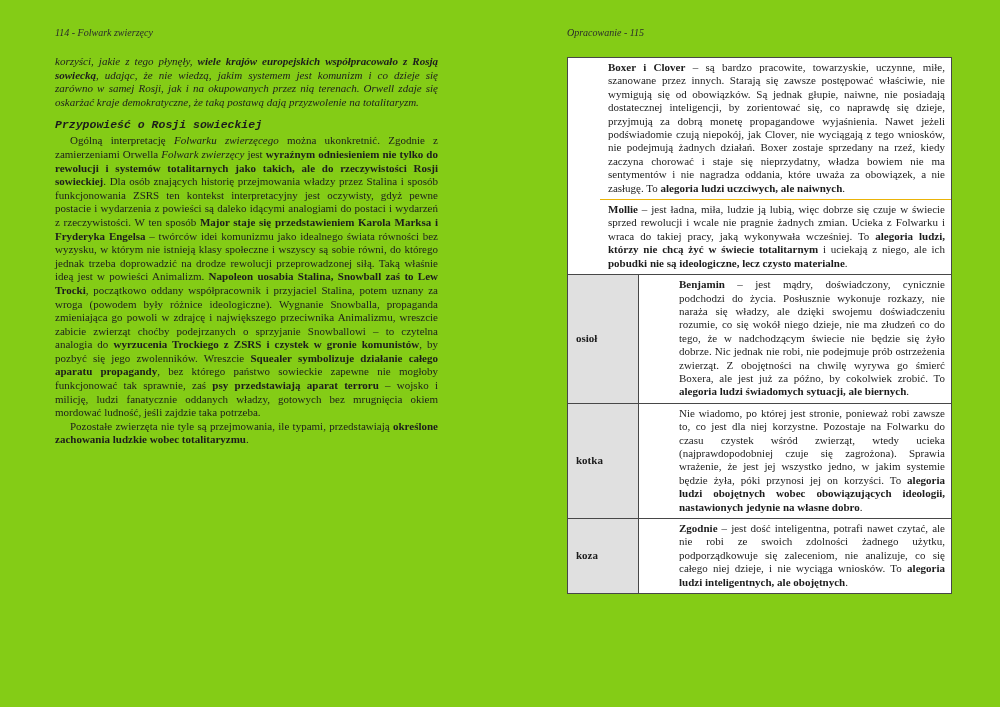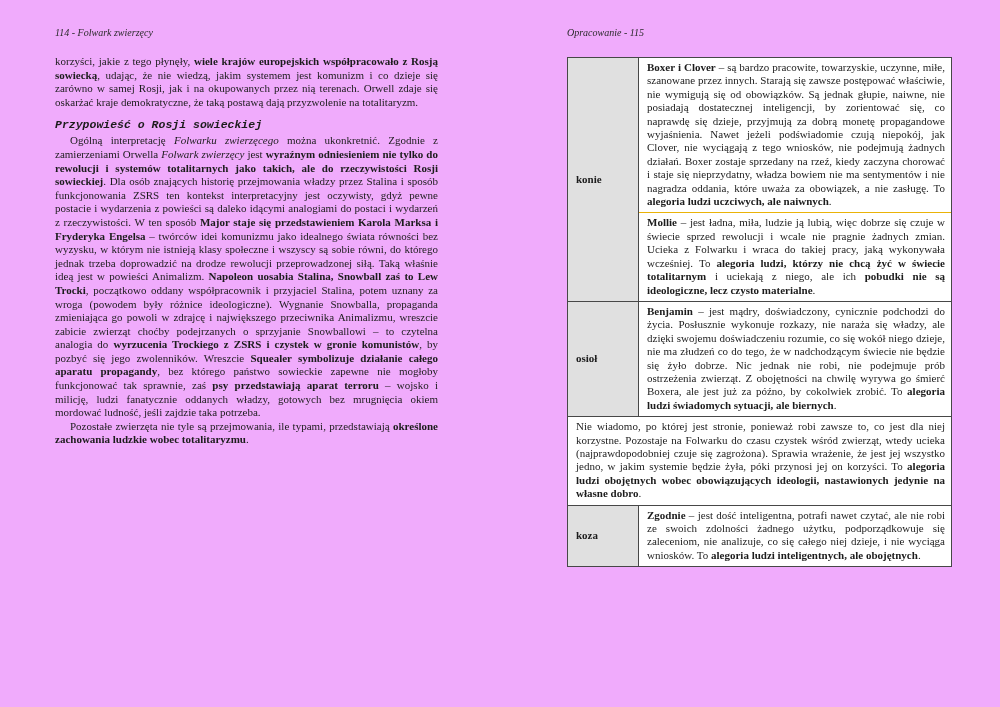--- a/index.html
+++ b/index.html
@@ -1,19 +1,19 @@
 <!DOCTYPE html>
 <html><head>
 <meta charset="utf-8">
 <style>
   html,body{margin:0;padding:0;background:#ffffff;}
   .spread{
     position:relative;
     width:1000px;height:707px;
-    background:#f0abfc;
+    background:#84cc16;
     font-family:"Liberation Serif","DejaVu Serif",serif;
     color:#1c1c1c;
     overflow:hidden;
   }
   
   .running-head{
     position:absolute;top:27px;
     font-style:italic;
     font-size:10px;line-height:12px;
     color:#2a2a2a;
@@ -23,21 +23,21 @@
   .running-head.right{left:567px;width:385px;text-align:left;}
 
   
   .left-col{
     position:absolute;left:55px;top:55px;width:383px;
     font-size:11px;line-height:13.6px;
     text-align:justify;
   }
   .left-col p{margin:0;}
   .para-indent{text-indent:15px;}
-  .para-first{margin-bottom:9px;}
+  .para-first{margin-bottom:9px;font-style:italic;}
   .section-heading{
     font-weight:bold;font-style:italic;
     font-size:11.5px;line-height:14px;
     margin:9px 0 2px 0;
     text-align:left;
     font-family:Liberation Mono, monospace;
   }
   .seg-b{font-weight:bold;}
   .seg-i{font-style:italic;}
 
@@ -56,20 +56,21 @@
     background:#e0e0e0;
     border-right:1px solid #474747;
     display:flex;align-items:center;
     padding-left:8px;
     font-weight:bold;
   }
   .content-col{flex:1;display:flex;flex-direction:column;min-width:0;}
   .ccell{
     padding:3px 6px 4px 8px;
     text-align:justify;
+    margin-left:32px;
   }
   .ccell + .ccell{border-top:1px solid #eab308;}
 </style>
 </head>
 <body>
 
 <div class="spread">
 
   <div class="running-head left">114 - Folwark zwierzęcy</div>
   <div class="running-head right">Opracowanie - 115</div>
@@ -77,35 +78,35 @@
   <div class="left-col">
     <p class="para-first"><span>korzyści, jakie z tego płynęły, </span><span class="seg-b">wiele krajów europejskich współpracowało z Rosją sowiecką</span><span>, udając, że nie wiedzą, jakim systemem jest komunizm i co dzieje się zarówno w samej Rosji, jak i na okupowanych przez nią terenach. Orwell zdaje się oskarżać kraje demokratyczne, że taką postawą dają przyzwolenie na totalitaryzm.</span></p>
     <div class="section-heading">Przypowieść o Rosji sowieckiej</div>
     <p class="para-indent"><span>Ogólną interpretację </span><span class="seg-i">Folwarku zwierzęcego</span><span> można ukonkretnić. Zgodnie z zamierzeniami Orwella </span><span class="seg-i">Folwark zwierzęcy</span><span> jest </span><span class="seg-b">wyraźnym odniesieniem nie tylko do rewolucji i systemów totalitarnych jako takich, ale do rzeczywistości Rosji sowieckiej</span><span>. Dla osób znających historię przejmowania władzy przez Stalina i sposób funkcjonowania ZSRS ten kontekst interpretacyjny jest oczywisty, gdyż pewne postacie i wydarzenia z powieści są daleko idącymi analogiami do postaci i wydarzeń z rzeczywistości. W ten sposób </span><span class="seg-b">Major staje się przedstawieniem Karola Marksa i Fryderyka Engelsa</span><span> – twórców idei komunizmu jako idealnego świata równości bez wyzysku, w którym nie istnieją klasy społeczne i wszyscy są sobie równi, do którego jednak trzeba doprowadzić na drodze rewolucji przeprowadzonej siłą. Taką właśnie ideą jest w powieści Animalizm. </span><span class="seg-b">Napoleon uosabia Stalina, Snowball zaś to Lew Trocki</span><span>, początkowo oddany współpracownik i przyjaciel Stalina, potem uznany za wroga (powodem były różnice ideologiczne). Wygnanie Snowballa, propaganda zmieniająca go powoli w zdrajcę i największego przeciwnika Animalizmu, wreszcie zabicie zwierząt choćby podejrzanych o sprzyjanie Snowballowi – to czytelna analogia do </span><span class="seg-b">wyrzucenia Trockiego z ZSRS i czystek w gronie komunistów</span><span>, by pozbyć się jego zwolenników. Wreszcie </span><span class="seg-b">Squealer symbolizuje działanie całego aparatu propagandy</span><span>, bez którego państwo sowieckie zapewne nie mogłoby funkcjonować tak sprawnie, zaś </span><span class="seg-b">psy przedstawiają aparat terroru</span><span> – wojsko i milicję, ludzi fanatycznie oddanych władzy, gotowych bez mrugnięcia okiem mordować ludność, jeśli zajdzie taka potrzeba.</span></p>
     <p class="para-indent"><span>Pozostałe zwierzęta nie tyle są przejmowania, ile typami, przedstawiają </span><span class="seg-b">określone zachowania ludzkie wobec totalitaryzmu</span><span>.</span></p>
   </div>
 
   <div class="atable">
 
     <div class="arow">
-      <div class="label-cell">konie</div>
       <div class="content-col">
         <div class="ccell"><span class="seg-b">Boxer i Clover</span><span> – są bardzo pracowite, towarzyskie, uczynne, miłe, szanowane przez innych. Starają się zawsze postępować właściwie, nie wymigują się od obowiązków. Są jednak głupie, naiwne, nie posiadają dostatecznej inteligencji, by zorientować się, co naprawdę się dzieje, przyjmują za dobrą monetę propagandowe wyjaśnienia. Nawet jeżeli podświadomie czują niepokój, jak Clover, nie wyciągają z tego wniosków, nie podejmują żadnych działań. Boxer zostaje sprzedany na rzeź, kiedy zaczyna chorować i staje się nieprzydatny, władza bowiem nie ma sentymentów i nie nagradza oddania, które uważa za obowiązek, a nie zasługę. To </span><span class="seg-b">alegoria ludzi uczciwych, ale naiwnych</span><span>.</span></div>
         <div class="ccell"><span class="seg-b">Mollie</span><span> – jest ładna, miła, ludzie ją lubią, więc dobrze się czuje w świecie sprzed rewolucji i wcale nie pragnie żadnych zmian. Ucieka z Folwarku i wraca do takiej pracy, jaką wykonywała wcześniej. To </span><span class="seg-b">alegoria ludzi, którzy nie chcą żyć w świecie totalitarnym</span><span> i uciekają z niego, ale ich </span><span class="seg-b">pobudki nie są ideologiczne, lecz czysto materialne</span><span>.</span></div>
       </div>
     </div>
 
     <div class="arow">
       <div class="label-cell">osioł</div>
       <div class="content-col">
         <div class="ccell"><span class="seg-b">Benjamin</span><span> – jest mądry, doświadczony, cynicznie podchodzi do życia. Posłusznie wykonuje rozkazy, nie naraża się władzy, ale dzięki swojemu doświadczeniu rozumie, co się wokół niego dzieje, nie ma złudzeń co do tego, że w nadchodzącym świecie nie będzie się żyło dobrze. Nic jednak nie robi, nie podejmuje prób ostrzeżenia zwierząt. Z obojętności na chwilę wyrywa go śmierć Boxera, ale jest już za późno, by cokolwiek zrobić. To </span><span class="seg-b">alegoria ludzi świadomych sytuacji, ale biernych</span><span>.</span></div>
       </div>
     </div>
 
     <div class="arow">
+      <div class="label-cell">kotka</div>
       <div class="content-col">
         <div class="ccell"><span>Nie wiadomo, po której jest stronie, ponieważ robi zawsze to, co jest dla niej korzystne. Pozostaje na Folwarku do czasu czystek wśród zwierząt, wtedy ucieka (najprawdopodobniej czuje się zagrożona). Sprawia wrażenie, że jest jej wszystko jedno, w jakim systemie będzie żyła, póki przynosi jej on korzyści. To </span><span class="seg-b">alegoria ludzi obojętnych wobec obowiązujących ideologii, nastawionych jedynie na własne dobro</span><span>.</span></div>
       </div>
     </div>
 
     <div class="arow">
       <div class="label-cell">koza</div>
       <div class="content-col">
         <div class="ccell"><span class="seg-b">Zgodnie</span><span> – jest dość inteligentna, potrafi nawet czytać, ale nie robi ze swoich zdolności żadnego użytku, podporządkowuje się zaleceniom, nie analizuje, co się całego niej dzieje, i nie wyciąga wniosków. To </span><span class="seg-b">alegoria ludzi inteligentnych, ale obojętnych</span><span>.</span></div>
       </div>

